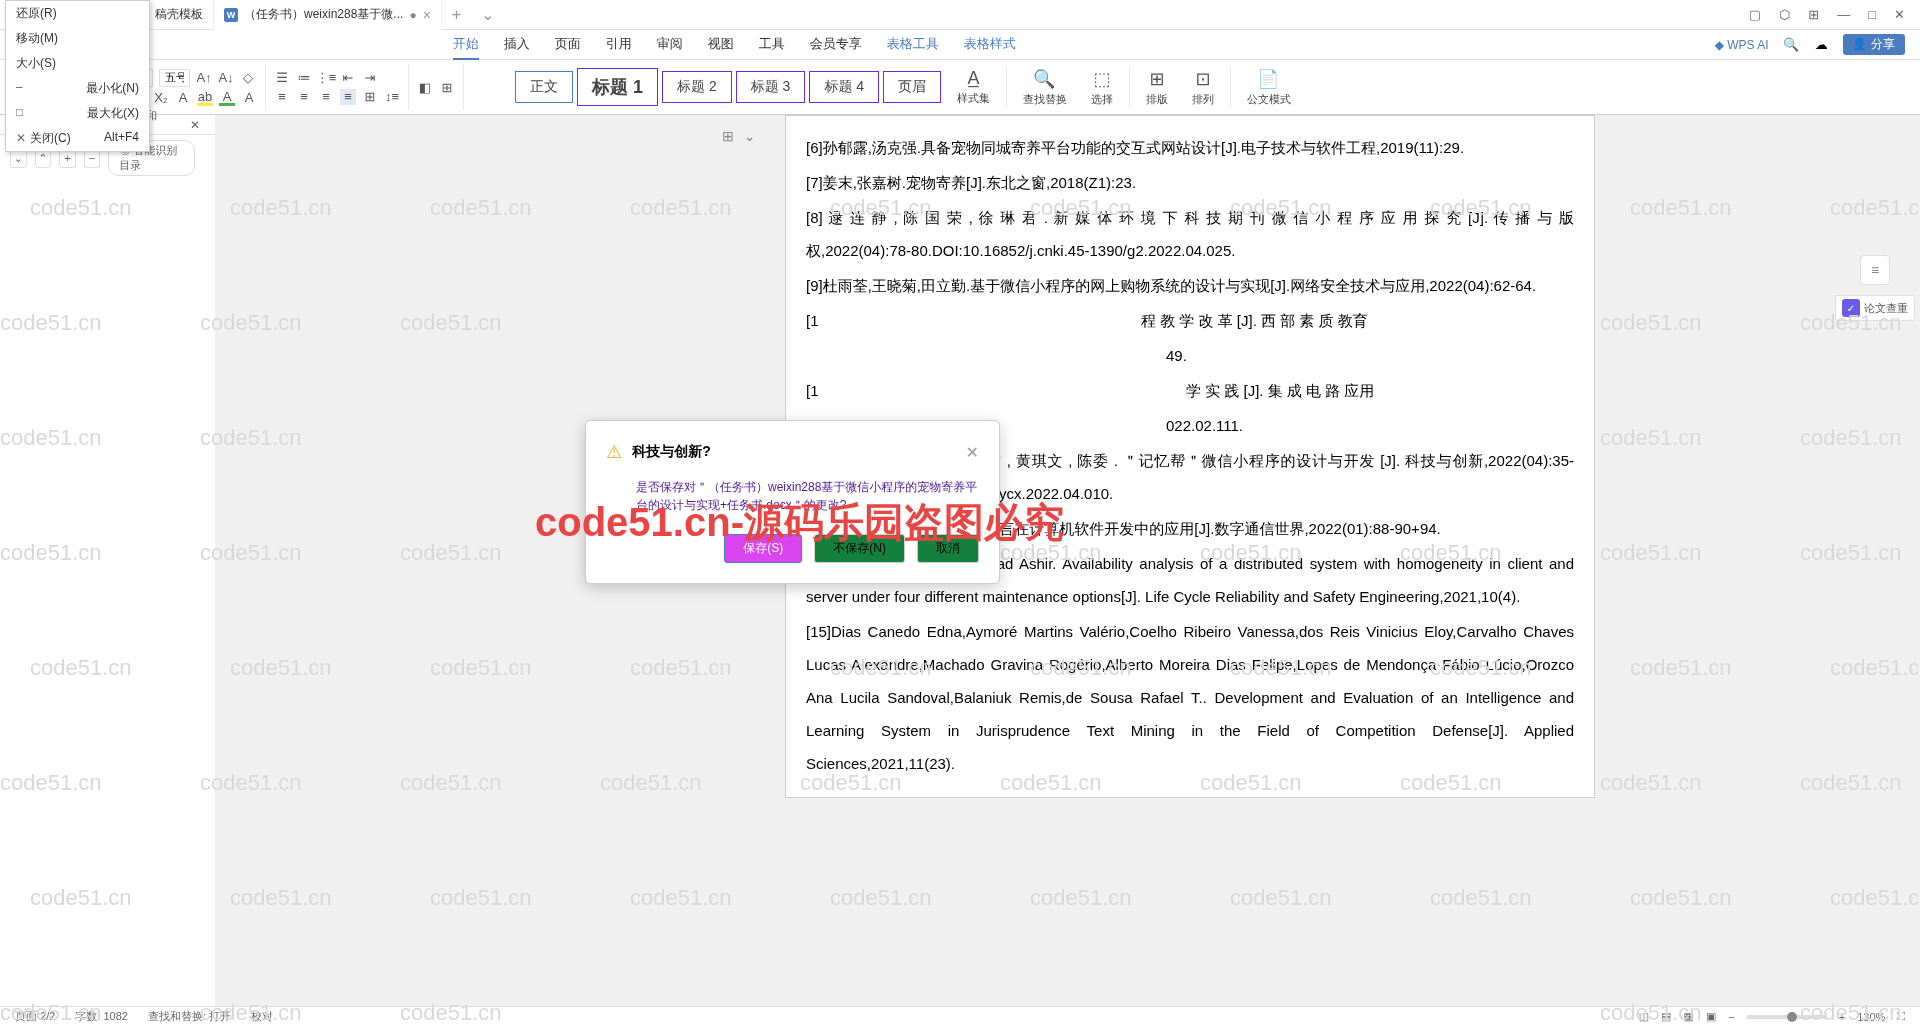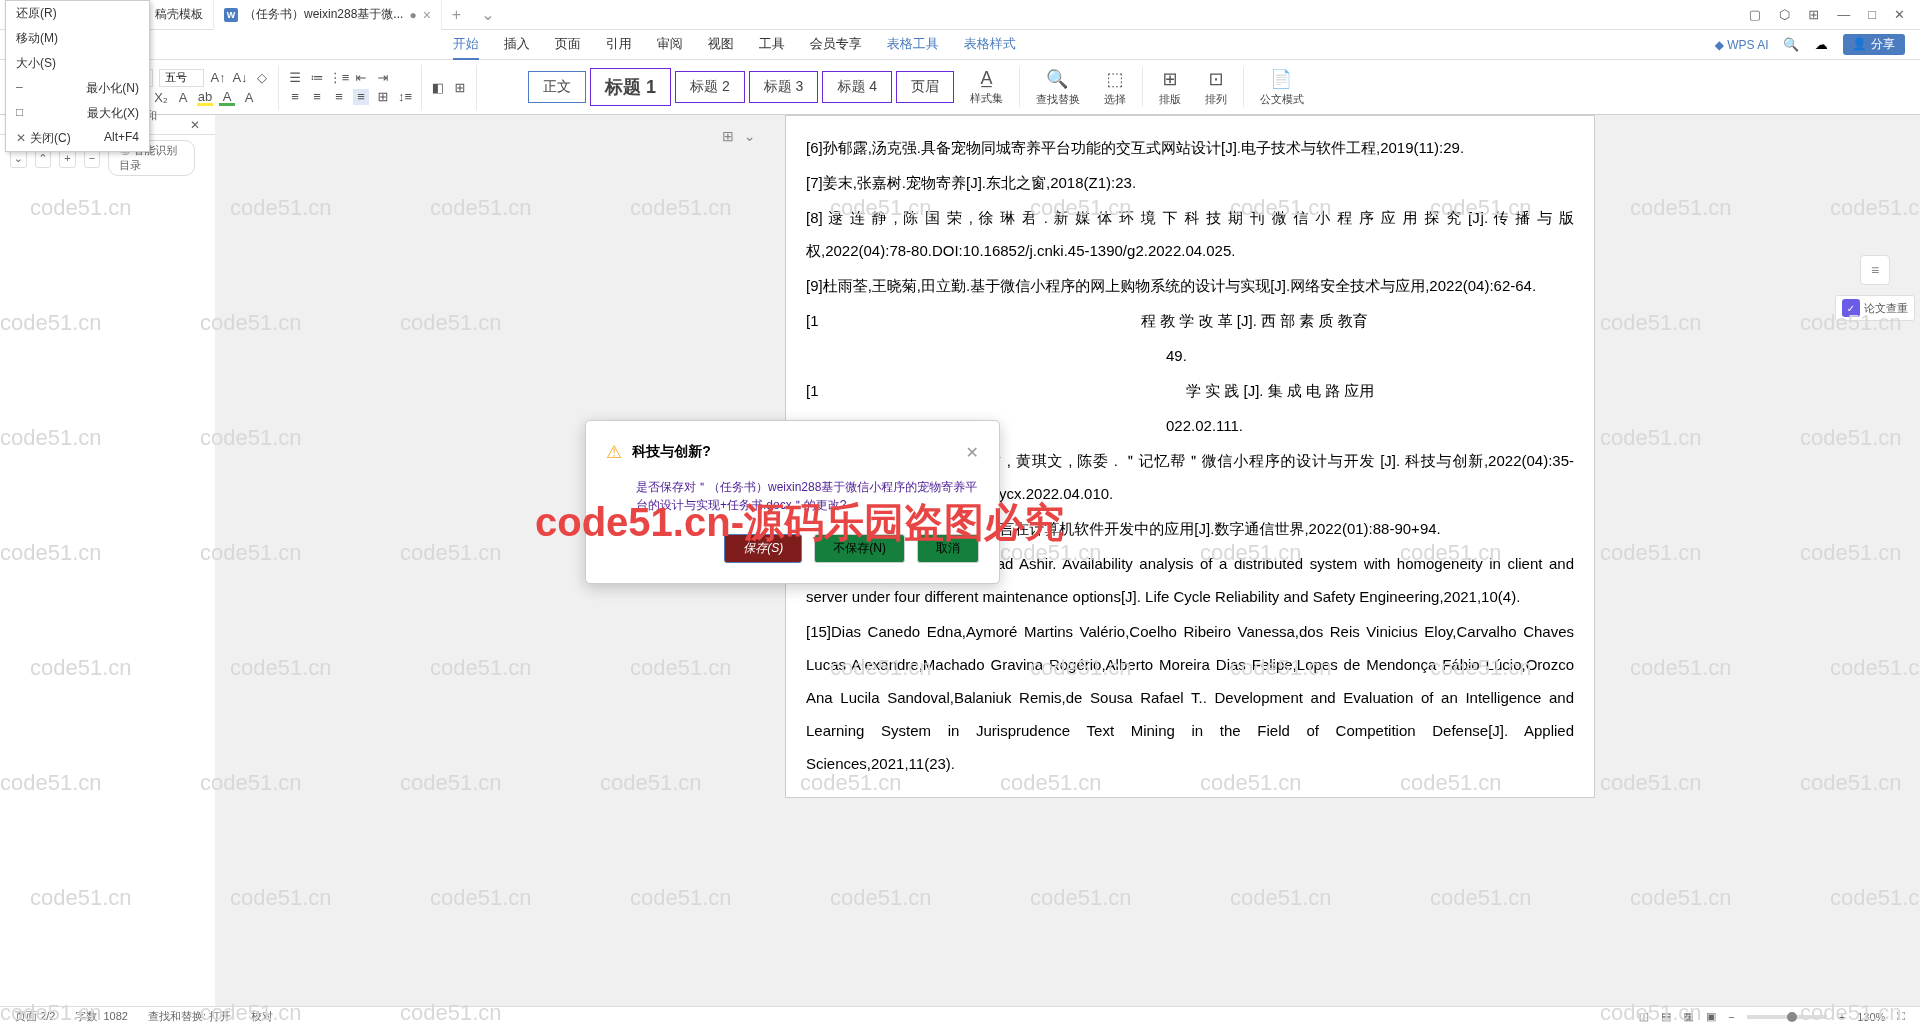--- a/index.html
+++ b/index.html
@@ -21,21 +21,21 @@
 .menu-tab { color: #333; padding: 5px 0; }
 .menu-tab.active { color: #4a7cbf; border-bottom: 2px solid #4a7cbf; }
 .menu-tab.table { color: #4a7cbf; }
 .menu-right { margin-left: auto; display: flex; gap: 15px; padding: 0 15px; align-items: center; }
 .wps-ai { color: #4a7cbf; font-size: 12px; }
 .share-btn { background: #4a7cbf; color: #fff; padding: 2px 10px; border-radius: 3px; font-size: 12px; }
 .toolbar { height: 55px; background: #fff; display: flex; align-items: center; padding: 0 10px; border-bottom: 1px solid #d0d0d0; gap: 8px; font-size: 12px; color: #444; }
 .toolbar-group { display: flex; flex-direction: column; gap: 3px; border-right: 1px solid #e8e8e8; padding-right: 8px; height: 45px; justify-content: center; }
 .toolbar-row { display: flex; gap: 6px; align-items: center; }
 .font-select { border: 1px solid #ddd; padding: 2px 5px; font-size: 11px; width: 110px; }
-.size-select { border: 1px solid #ddd; padding: 2px 5px; font-size: 11px; width: 45px; }
+.size-select { border: 1px solid #ddd; padding: 2px 5px; font-size: 11px; width: 31px; }
 .tb-icon { width: 16px; height: 16px; display: inline-flex; align-items: center; justify-content: center; color: #555; font-size: 13px; }
 .style-box { border: 1px solid #6d28d9; padding: 6px 14px; font-size: 14px; white-space: nowrap; }
 .style-box.active { border: 1px solid #4a7cbf; margin-left: 43px; }
 .toolbar-btn-v { display: flex; flex-direction: column; align-items: center; gap: 2px; font-size: 11px; padding: 0 8px; }
 .toolbar-btn-v .icon { font-size: 18px; color: #555; }
 .main-area { display: flex; height: calc(100% - 135px); position: relative; }
 .nav-tabs { height: 20px; display: flex; gap: 20px; padding: 3px 15px; font-size: 12px; color: #666; background: #fff; border-bottom: 1px solid #e0e0e0; align-items: center; }
 .nav-tab.active { color: #4a7cbf; font-weight: bold; }
 .nav-close { margin-left: 10px; }
 .side-toolbar { padding: 5px 10px; display: flex; gap: 8px; background: #fff; align-items: center; font-size: 12px; }
@@ -51,21 +51,21 @@
 .watermark { position: absolute; color: #d8d8d8; font-size: 22px; z-index: 1; pointer-events: none; font-family: Arial; }
 .big-wm { position: absolute; color: #e84545; font-size: 40px; font-weight: bold; z-index: 60; pointer-events: none; left: 535px; top: 495px; }
 .dialog { position: absolute; left: 585px; top: 420px; width: 415px; background: #fff; border: 1px solid #ccc; border-radius: 5px; box-shadow: 0 4px 15px rgba(0,0,0,0.2); z-index: 50; padding: 20px; }
 .dialog-header { display: flex; align-items: center; gap: 10px; }
 .dialog-warn { color: #f5a623; font-size: 18px; }
 .dialog-title { font-size: 14px; font-weight: bold; flex: 1; }
 .dialog-close { color: #999; font-size: 16px; }
 .dialog-body { font-size: 12px; color: #4c1d95; margin: 15px 0 20px 30px; line-height: 1.5; }
 .dialog-footer { display: flex; gap: 12px; justify-content: flex-end; }
 .dlg-btn { padding: 5px 18px; border: 1px solid #ccc; border-radius: 3px; font-size: 12px; background: #15803d; }
-.dlg-btn.primary { background: #7f1d1d; color: #fff; border-color: #4a7cbf; font-style: italic; }
+.dlg-btn.primary { background: #d946ef; color: #fff; border-color: #4a7cbf; }
 .statusbar { position: absolute; bottom: 0; left: 0; right: 0; height: 20px; background: #fff; border-top: 1px solid #ddd; display: flex; align-items: center; font-size: 11px; color: #666; padding: 0 15px; gap: 20px; }
 .status-right { margin-left: auto; display: flex; gap: 12px; align-items: center; }
 .left-panel { width: 215px; background: #fff; }
 </style>
 </head>
 <body>
 
 <div class="context-menu">
   <div class="context-menu-item">
       <span>还原(R)</span>

